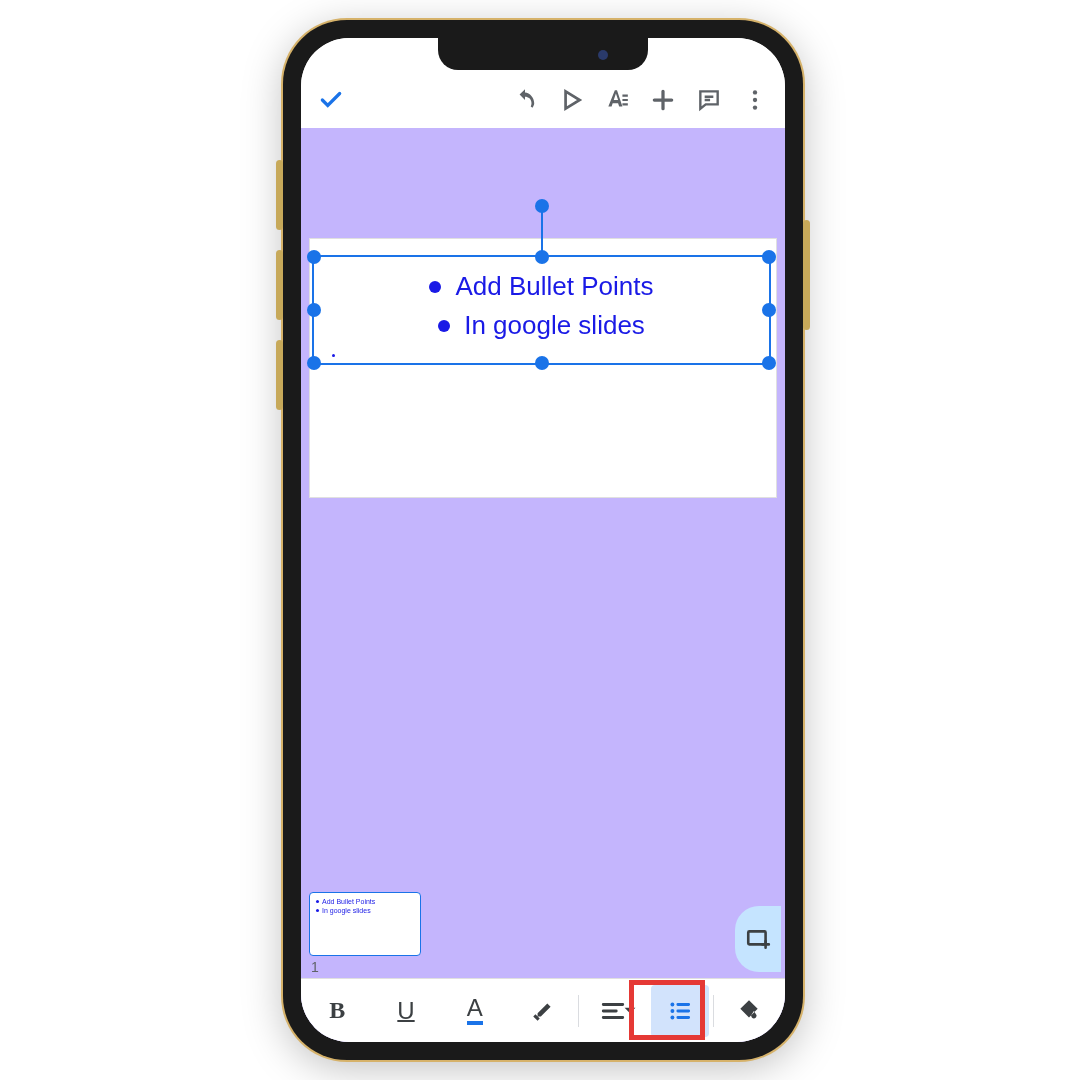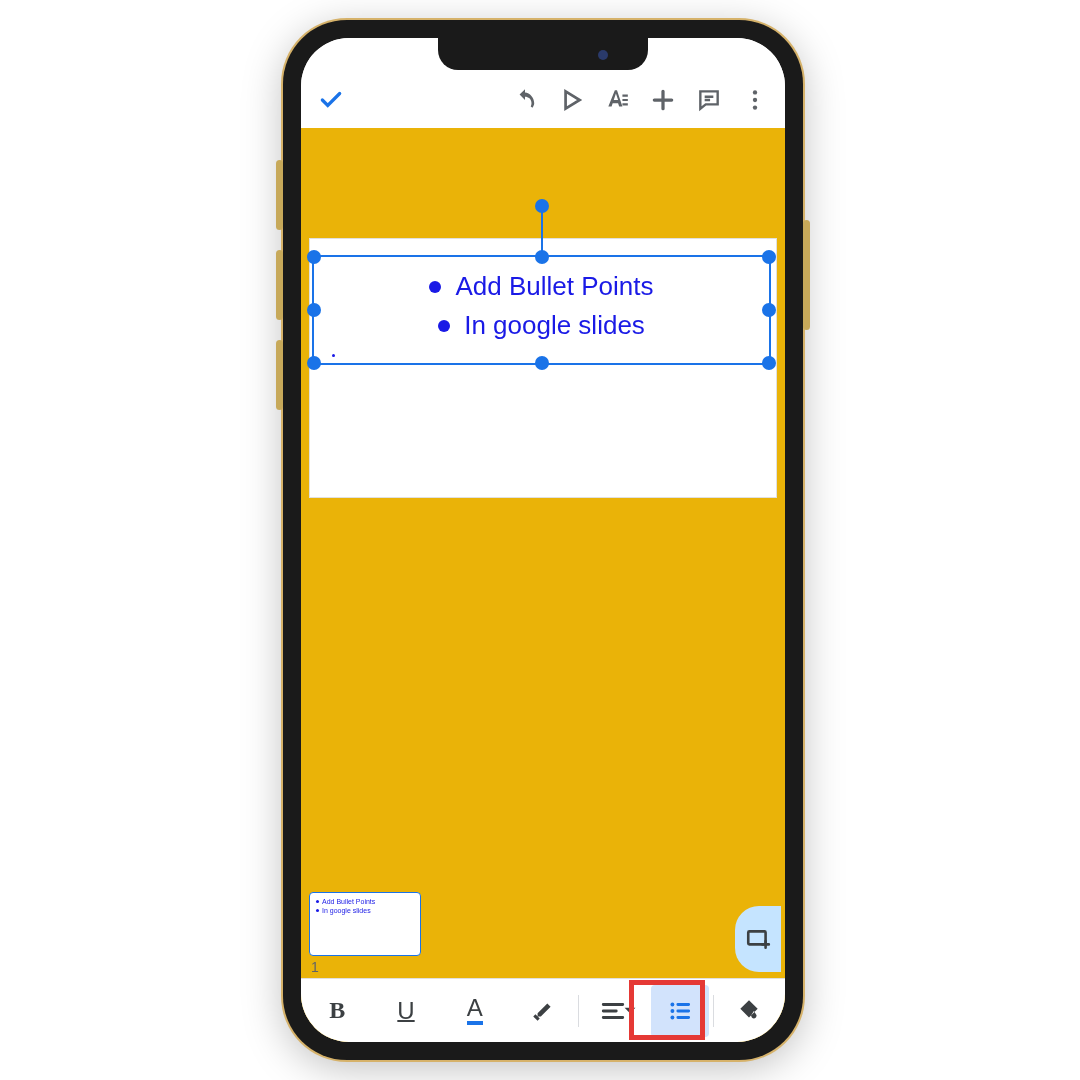--- a/index.html
+++ b/index.html
@@ -91,21 +91,21 @@
     display:flex; align-items:center; justify-content:center;
     color:#5f6368;
   }
   .tb-btn svg{ width:26px; height:26px; }
   .tb-check svg{ stroke:#1a73e8; }
   .spacer{ flex:1; }
   
   .canvas-area{
     flex:1;
     position:relative;
-    background:#eab308;
+    background:#c4b5fd;
   }
   .slide{
     position:absolute;
     left:8px; right:8px;
     top:110px;
     height:260px;
     background:#fff;
     border:1px solid #e0e0e0;
   }
   .textbox{

